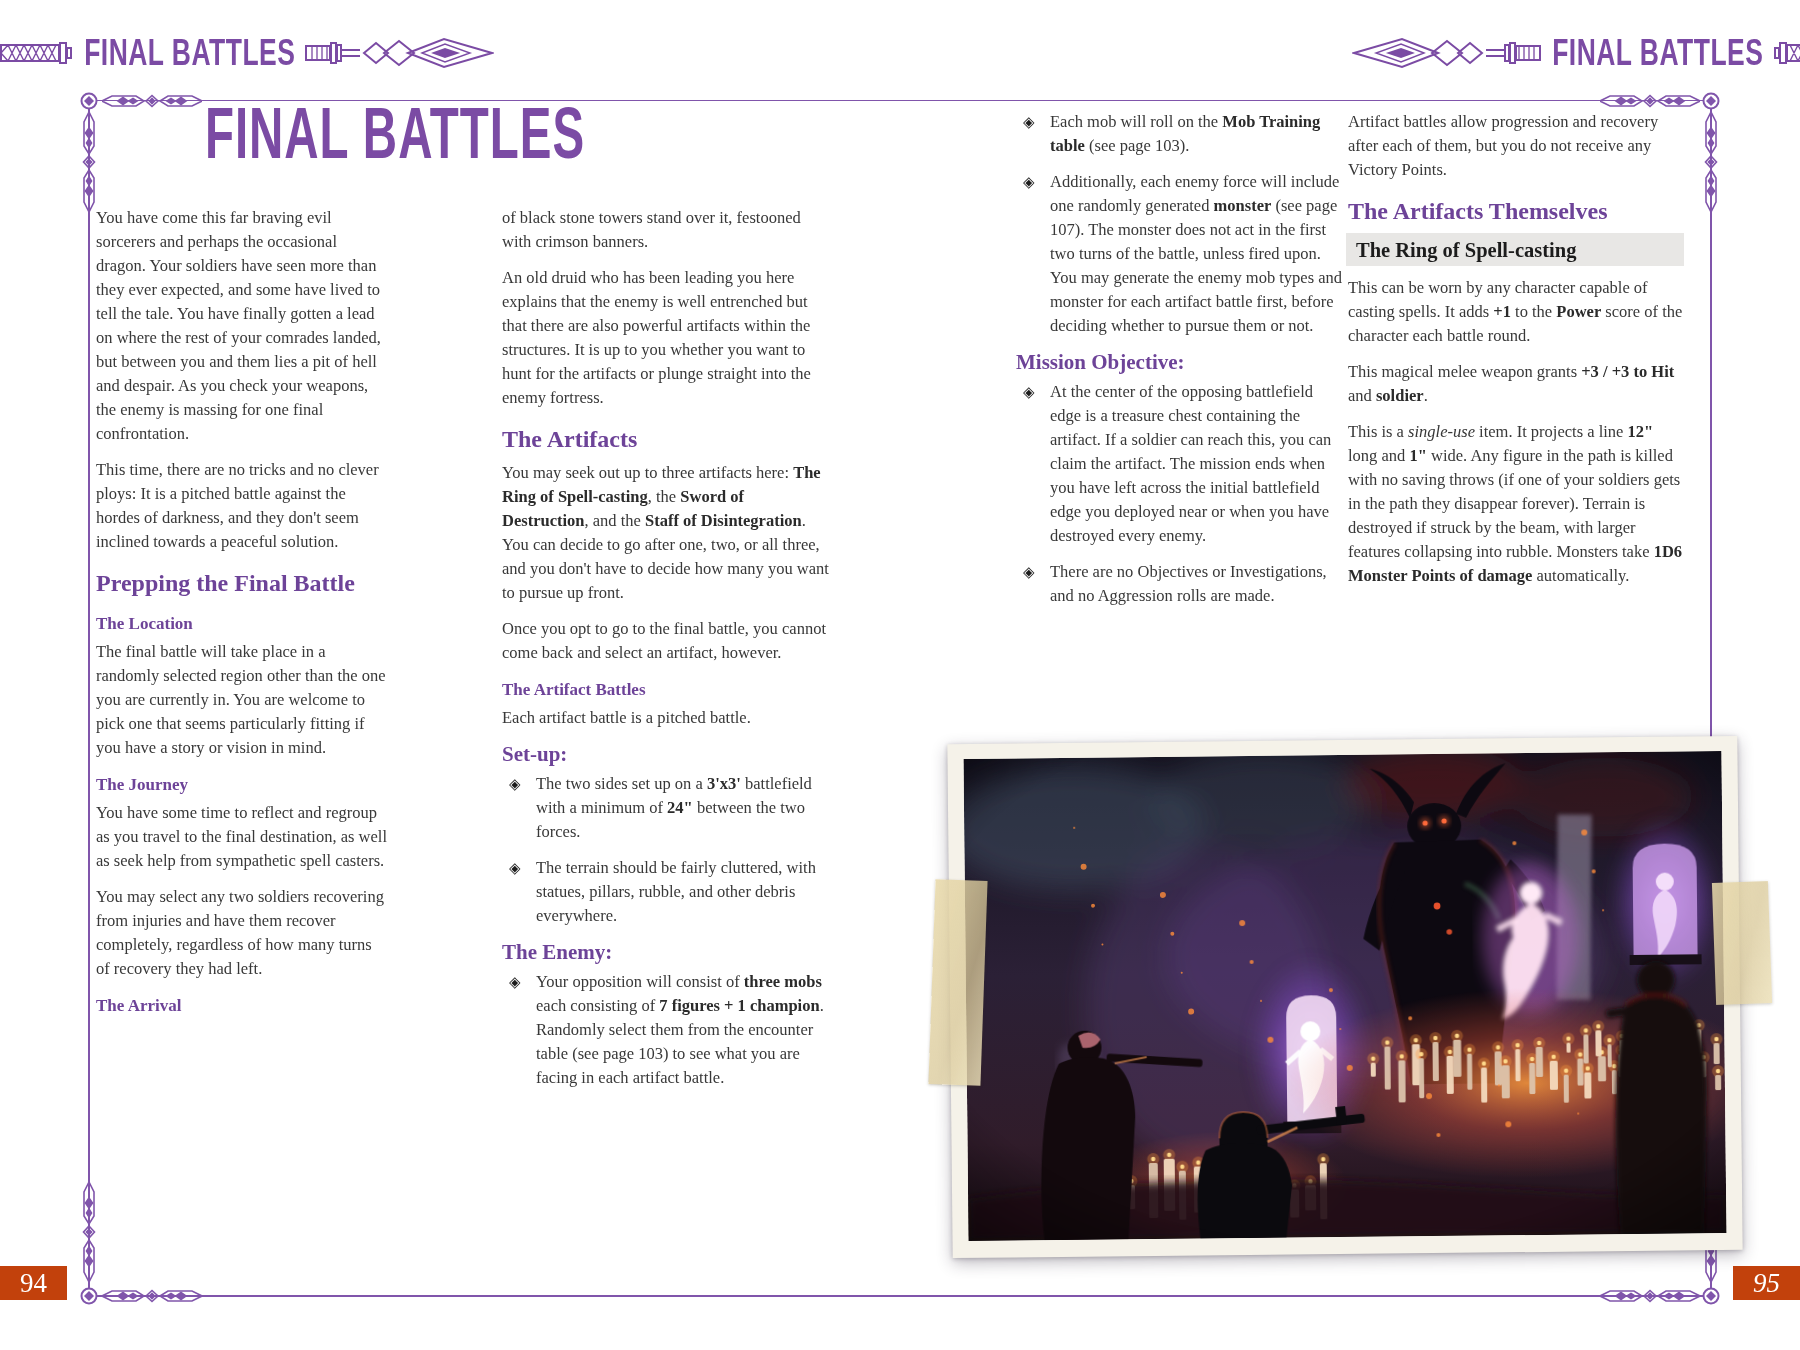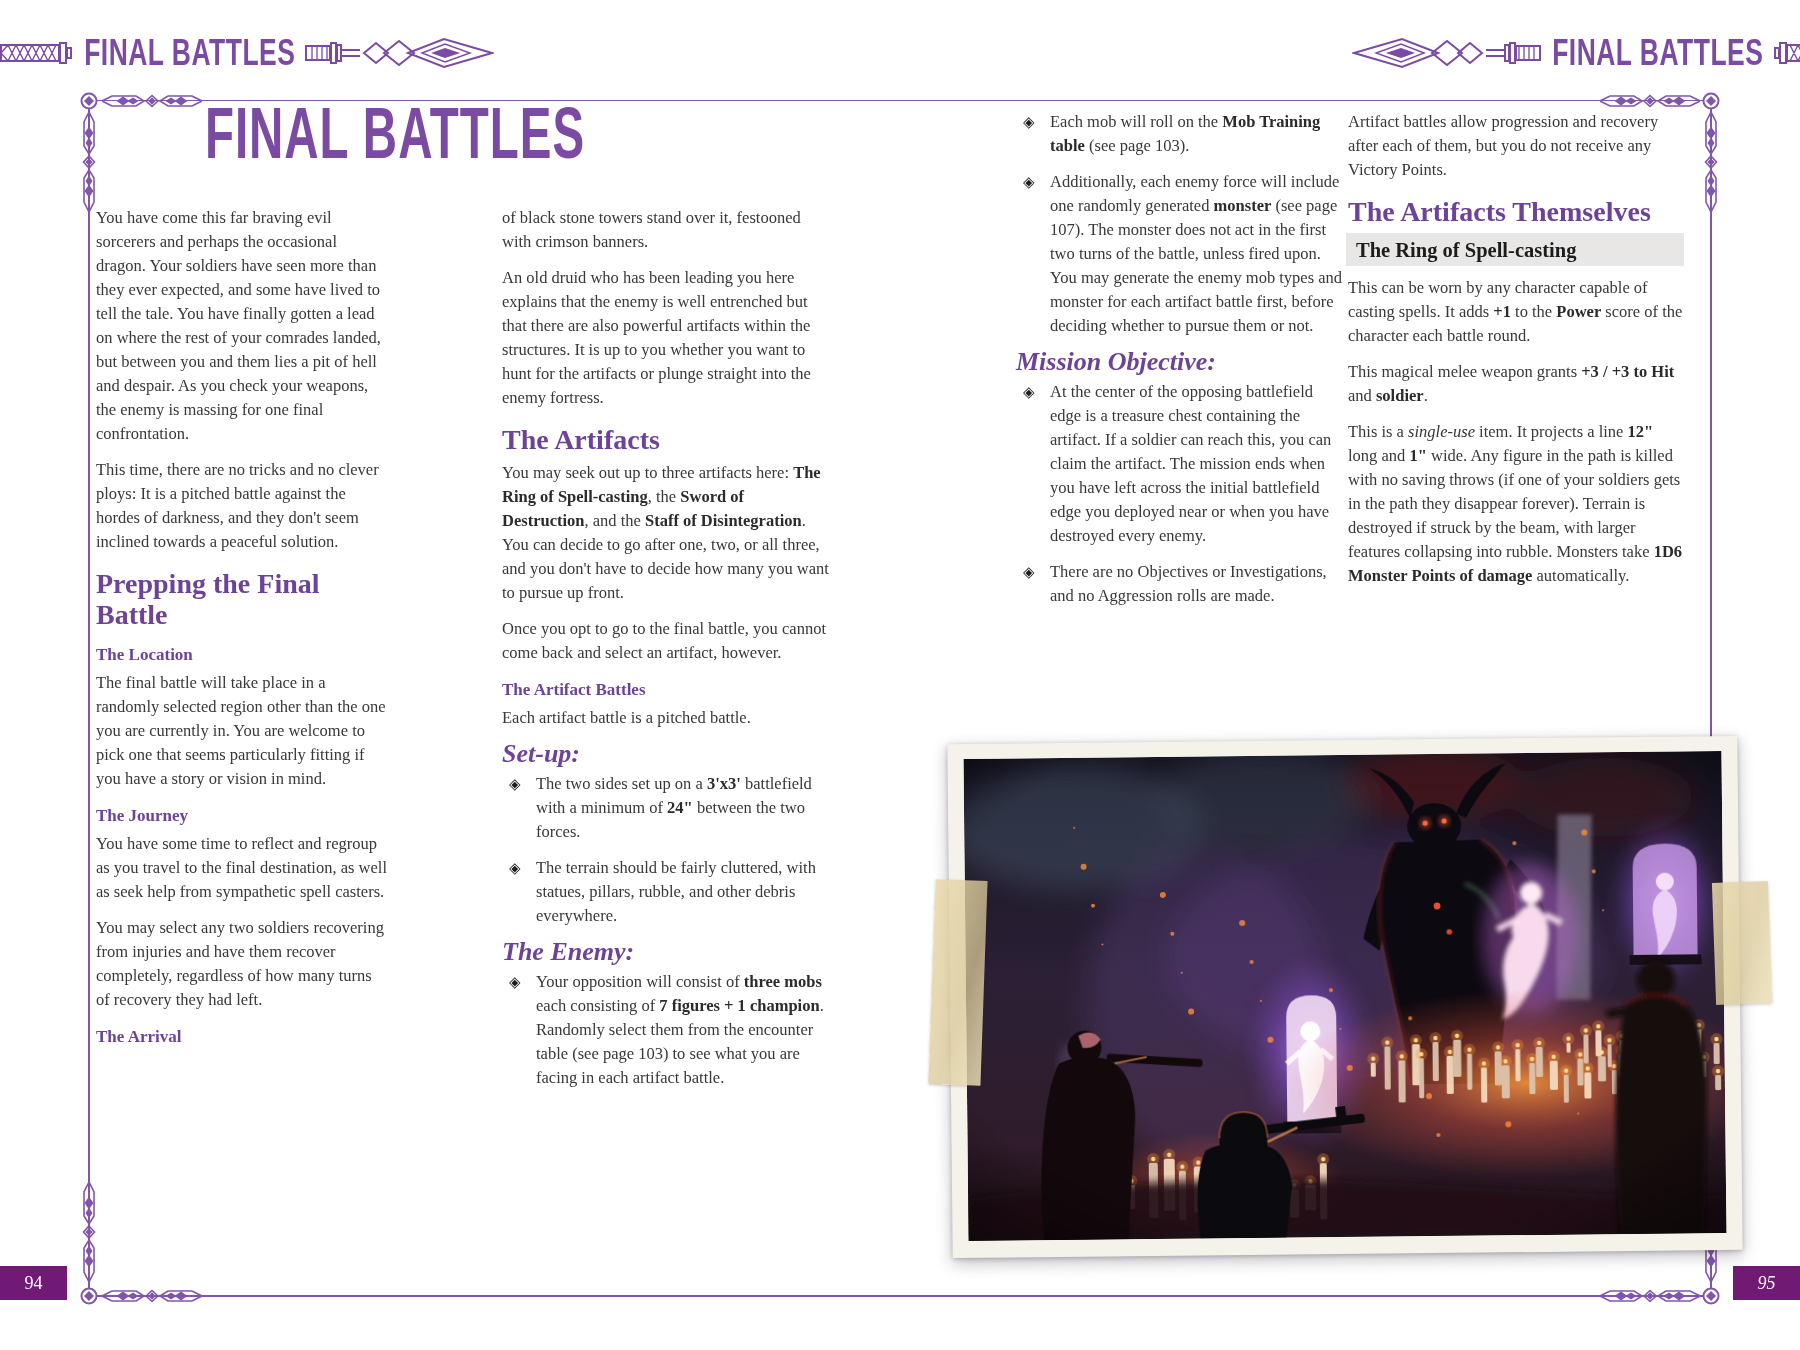--- a/index.html
+++ b/index.html
@@ -20,34 +20,34 @@
 
   
   .frame-line{position:absolute;background:#8055ab;z-index:1;}
   .orn{position:absolute;z-index:2;}
   .chain{position:absolute;z-index:2;}
   .chain.v{transform:rotate(90deg);transform-origin:7px 7px;}
 
   
   .pcol{position:absolute;font-size:16.5px;line-height:24px;z-index:3;}
   .pcol p.body{margin:0 0 12px 0;}
-  .pcol .h2{font-size:28px;line-height:31px;font-weight:700;color:#6d4398;margin:14px 0 6px 0;}
+  .pcol .h2{font-size:24px;line-height:31px;font-weight:700;color:#6d4398;margin:14px 0 6px 0;}
   .pcol .h3{font-size:17px;line-height:26px;font-weight:700;color:#6d4398;margin:12px 0 3px 0;}
-  .pcol .h4i{font-size:26px;line-height:24px;font-weight:700;font-style:italic;color:#6d4398;margin:12px 0 6px 0;}
+  .pcol .h4i{font-size:21px;line-height:24px;font-weight:700;color:#6d4398;margin:12px 0 6px 0;}
   .bullets{margin:0 0 0 0;}
   .bullet{display:flex;margin:0 0 12px 0;}
   .bullet-diamond{flex:0 0 34px;font-family:"DejaVu Sans",sans-serif;font-size:15px;line-height:24px;color:#1c1c1c;padding-left:7px;box-sizing:border-box;}
   .bullet-text{flex:1;}
   .graybox{background:#e8e7e5;font-size:20.5px;line-height:24px;font-weight:600;color:#1c1c1c;
     padding:5px 10px 4px 10px;margin:4px 0 10px -2px;}
   b{font-weight:700;color:#2b2b2b;}
 
   
-  .pagebox{position:absolute;top:1266px;width:67px;height:34px;background:#701a75;color:#fff;
-    font-size:18px;display:flex;align-items:center;justify-content:center;z-index:4;}
+  .pagebox{position:absolute;top:1266px;width:67px;height:34px;background:#c2410c;color:#fff;
+    font-size:27px;display:flex;align-items:center;justify-content:center;z-index:4;}
   .pagebox.left{left:0;}
   .pagebox.right{left:1733px;font-style:italic;}
 
   
   .photo{position:absolute;left:950px;top:740px;width:758px;height:482px;background:#f5f2e9;
     padding:15px 16px 17px 16px;transform:rotate(-0.6deg);z-index:5;
     box-shadow:0 5px 16px rgba(40,30,50,.3), 0 1px 4px rgba(40,30,50,.25);}
   .photo svg{display:block;}
   .tape{position:absolute;background:linear-gradient(105deg,rgba(232,217,170,.88),rgba(216,199,150,.75) 60%,rgba(236,224,184,.85));
     z-index:6;box-shadow:0 1px 3px rgba(60,50,30,.25);}

